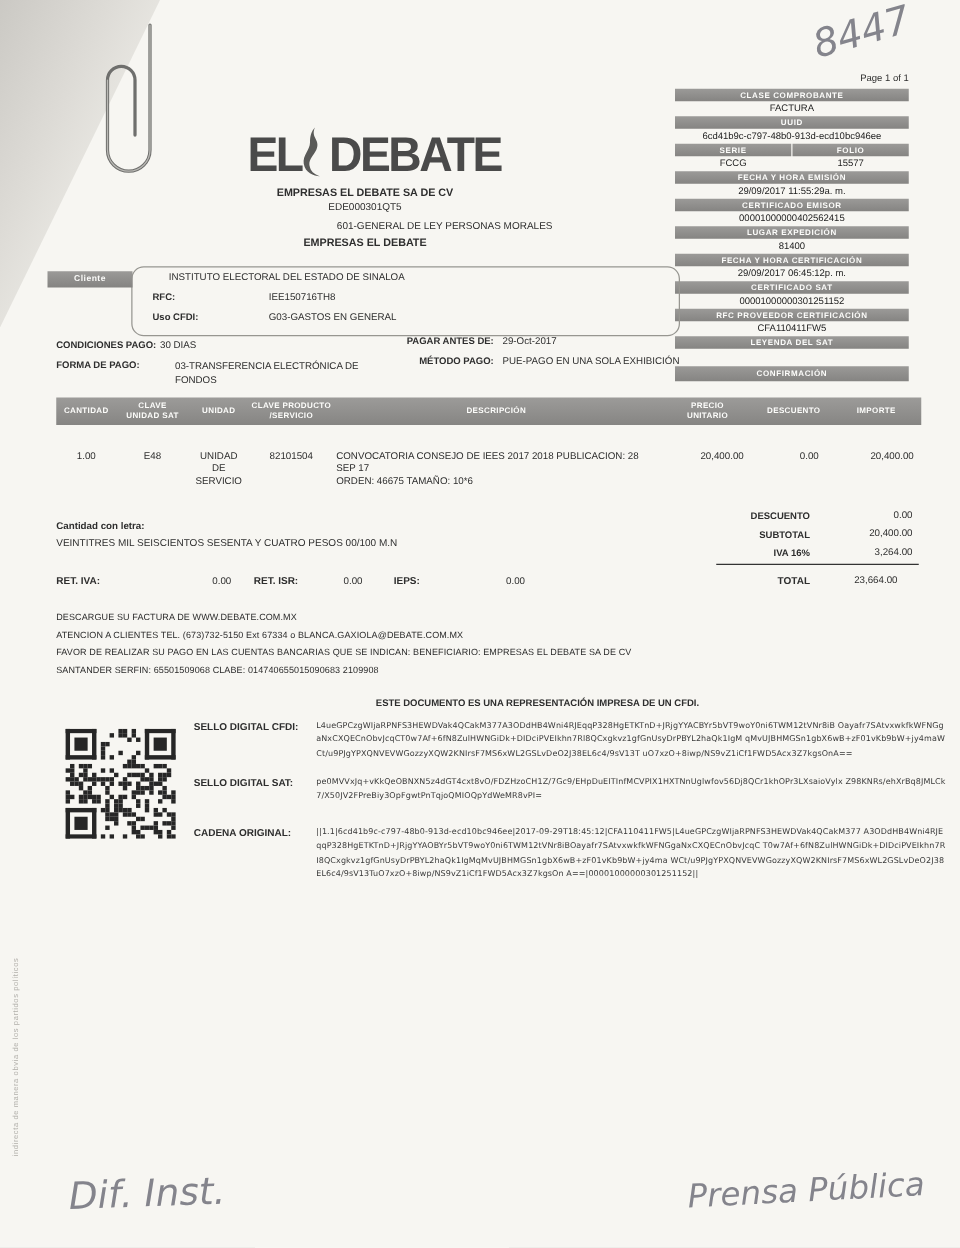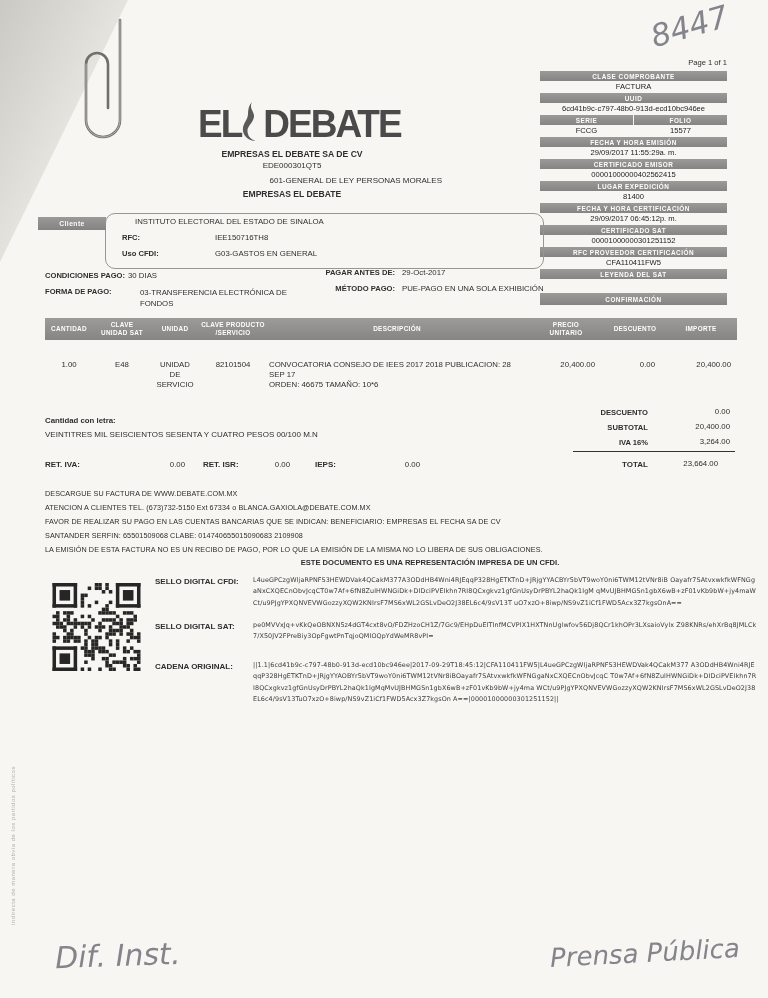--- a/index.html
+++ b/index.html
@@ -164,23 +164,22 @@
 
   <div class="abs lbl" style="left:45px;top:460px;font-size:8px;">RET. IVA:</div>
   <div class="abs val" style="left:130px;top:460px;width:55px;text-align:right;">0.00</div>
   <div class="abs lbl" style="left:203px;top:460px;font-size:8px;">RET. ISR:</div>
   <div class="abs val" style="left:235px;top:460px;width:55px;text-align:right;">0.00</div>
   <div class="abs lbl" style="left:315px;top:460px;font-size:8px;">IEPS:</div>
   <div class="abs val" style="left:365px;top:460px;width:55px;text-align:right;">0.00</div>
 
   <div class="abs note" style="left:45px;top:489px;">DESCARGUE SU FACTURA DE WWW.DEBATE.COM.MX</div>
   <div class="abs note" style="left:45px;top:503px;">ATENCION A CLIENTES TEL. (673)732-5150 Ext 67334 o BLANCA.GAXIOLA@DEBATE.COM.MX</div>
-  <div class="abs note" style="left:45px;top:517px;">FAVOR DE REALIZAR SU PAGO EN LAS CUENTAS BANCARIAS QUE SE INDICAN: BENEFICIARIO: EMPRESAS EL FECHA SA DE CV</div>
+  <div class="abs note" style="left:45px;top:517px;">FAVOR DE REALIZAR SU PAGO EN LAS CUENTAS BANCARIAS QUE SE INDICAN: BENEFICIARIO: EMPRESAS EL DEBATE SA DE CV</div>
   <div class="abs note" style="left:45px;top:531px;">SANTANDER SERFIN:  65501509068        CLABE:  014740655015090683 2109908</div>
-  <div class="abs note" style="left:45px;top:545px;">LA EMISIÓN DE ESTA FACTURA NO ES UN RECIBO DE PAGO, POR LO QUE LA EMISIÓN DE LA MISMA NO LO LIBERA DE SUS OBLIGACIONES.</div>
 
   <div class="abs" style="left:150px;top:558px;width:560px;text-align:center;font-weight:bold;font-size:7.6px;">ESTE DOCUMENTO ES UNA REPRESENTACIÓN IMPRESA DE UN CFDI.</div>
 
   <svg id="qr-svg" class="abs" style="left:48px;top:583px;width:97px;height:88px;" viewBox="0 0 90 90">
       <rect x="0" y="0" width="25.2" height="3.6" fill="#262626"></rect>
       <rect x="0" y="21.6" width="25.2" height="3.6" fill="#262626"></rect>
       <rect x="0" y="0" width="3.6" height="25.2" fill="#262626"></rect>
       <rect x="21.6" y="0" width="3.6" height="25.2" fill="#262626"></rect>
       <rect x="7.2" y="7.2" width="10.8" height="10.8" fill="#262626"></rect>
       <rect x="64.8" y="0" width="25.2" height="3.6" fill="#262626"></rect>

